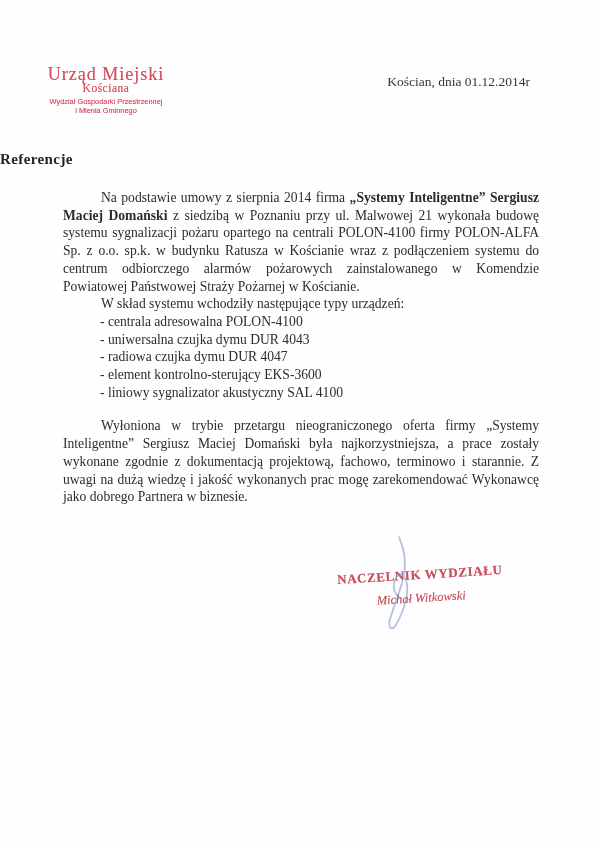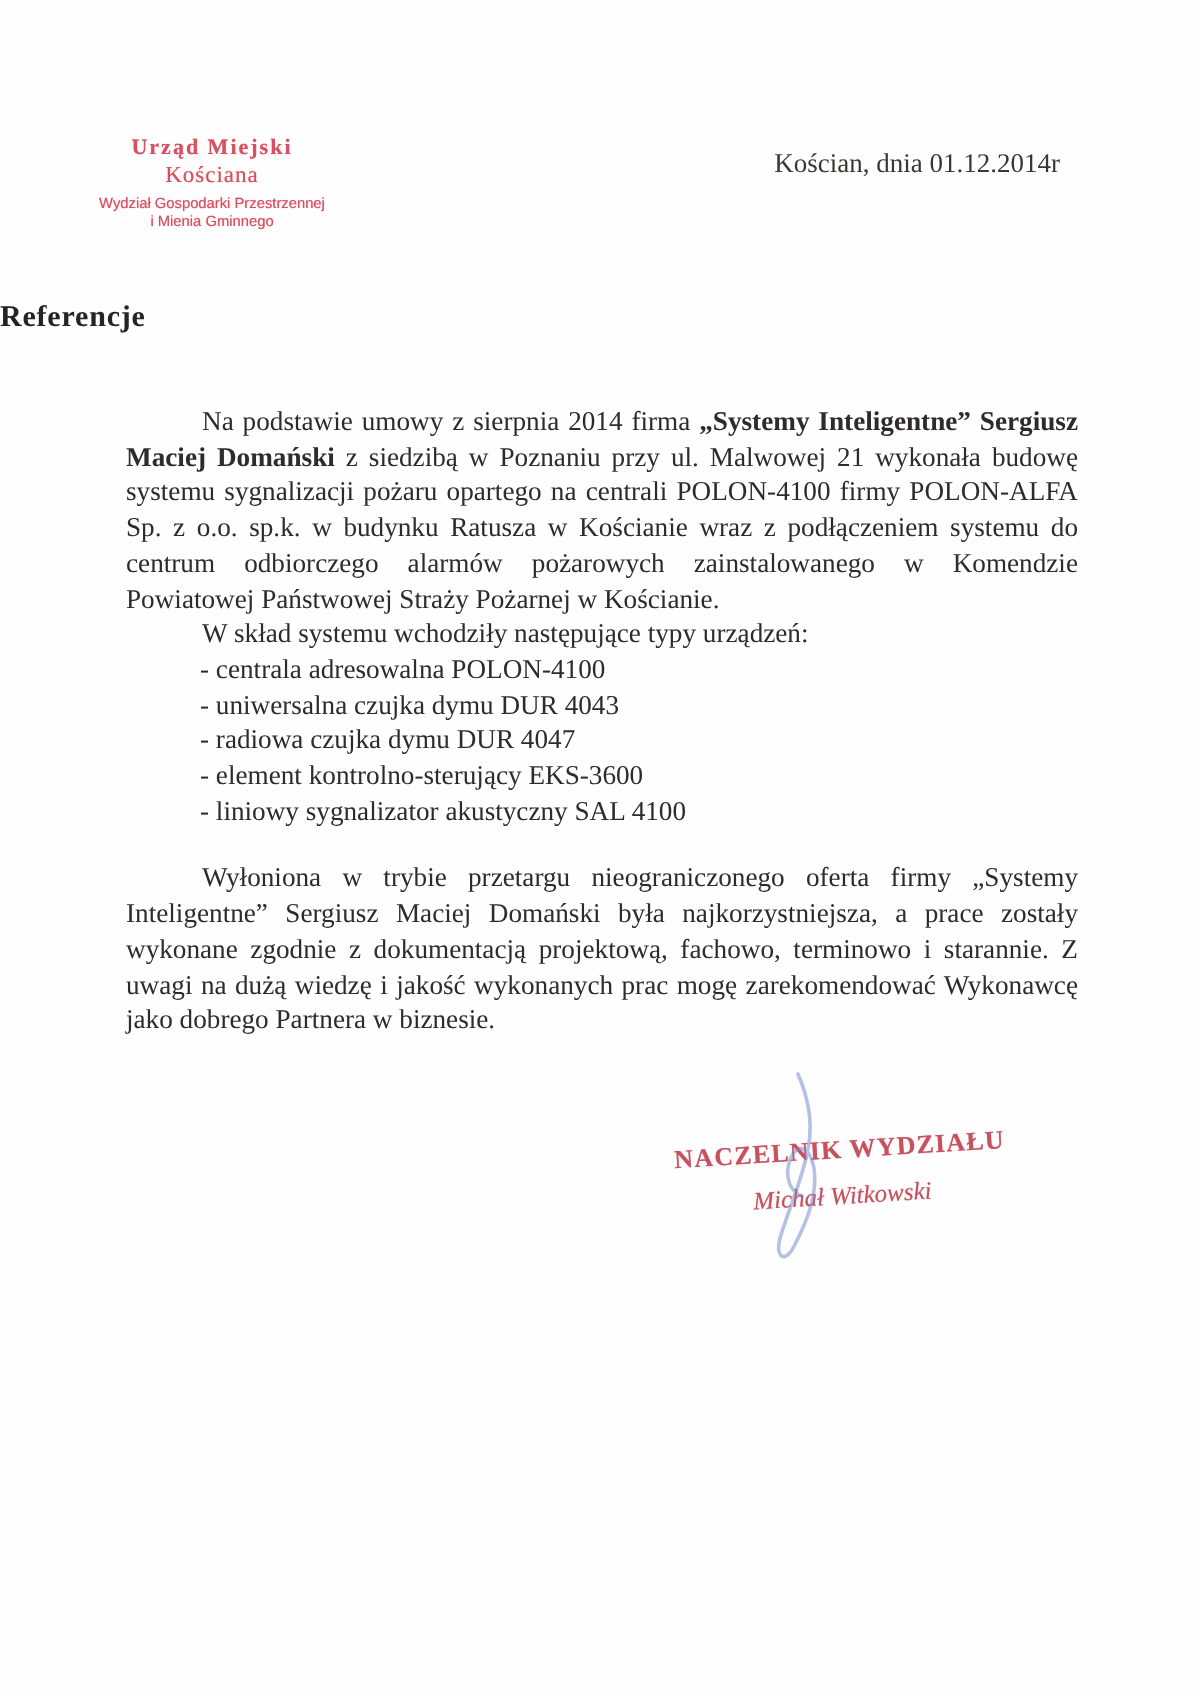--- a/index.html
+++ b/index.html
@@ -12,37 +12,37 @@
     overflow:hidden;
   }
   .page { position:absolute; inset:0; background:#fefefe; }
 
   
   .letterhead {
     position:absolute; left:36px; top:66px; width:140px;
     text-align:center; color:#d8505f;
     text-shadow:0 0 0.5px rgba(216,80,95,.65);
   }
-  .lh-main { font-weight:bold; font-size:11px; letter-spacing:1px; line-height:16px;text-align:center; }
+  .lh-main { font-weight:normal; font-size:18px; letter-spacing:1px; line-height:16px;text-align:center; }
   .lh-city { font-size:11.5px; line-height:13px; letter-spacing:0.5px; }
   .lh-small { font-size:7.4px; line-height:9px; margin-top:2px; font-family:"Liberation Sans", sans-serif; }
 
   .dateline {
     position:absolute; right:70px; top:74px;
     font-size:13.5px; color:#3a3732;
   }
 
   .doc-title {
     position:absolute; left:0; right:0; top:151px;
     text-align:left; font-size:15px; font-weight:bold;
     letter-spacing:0.4px; margin:0; color:#262320;
   }
 
   .content {
-    position:absolute; left:63px; top:202px; width:476px;
+    position:absolute; left:63px; top:189px; width:476px;
     font-size:13.6px; line-height:17.7px; text-align:justify;
     color:#2e2b28;
   }
   .content p { margin:0; }
   .indented { text-indent:38px; }
   .equip-list { margin:0; padding:0 0 0 37px; list-style:none; text-align:left; }
   .equip-list li { margin:0; padding:0; }
   .para-gap { margin-top:16px !important; }
   .bold { font-weight:bold; }
 

